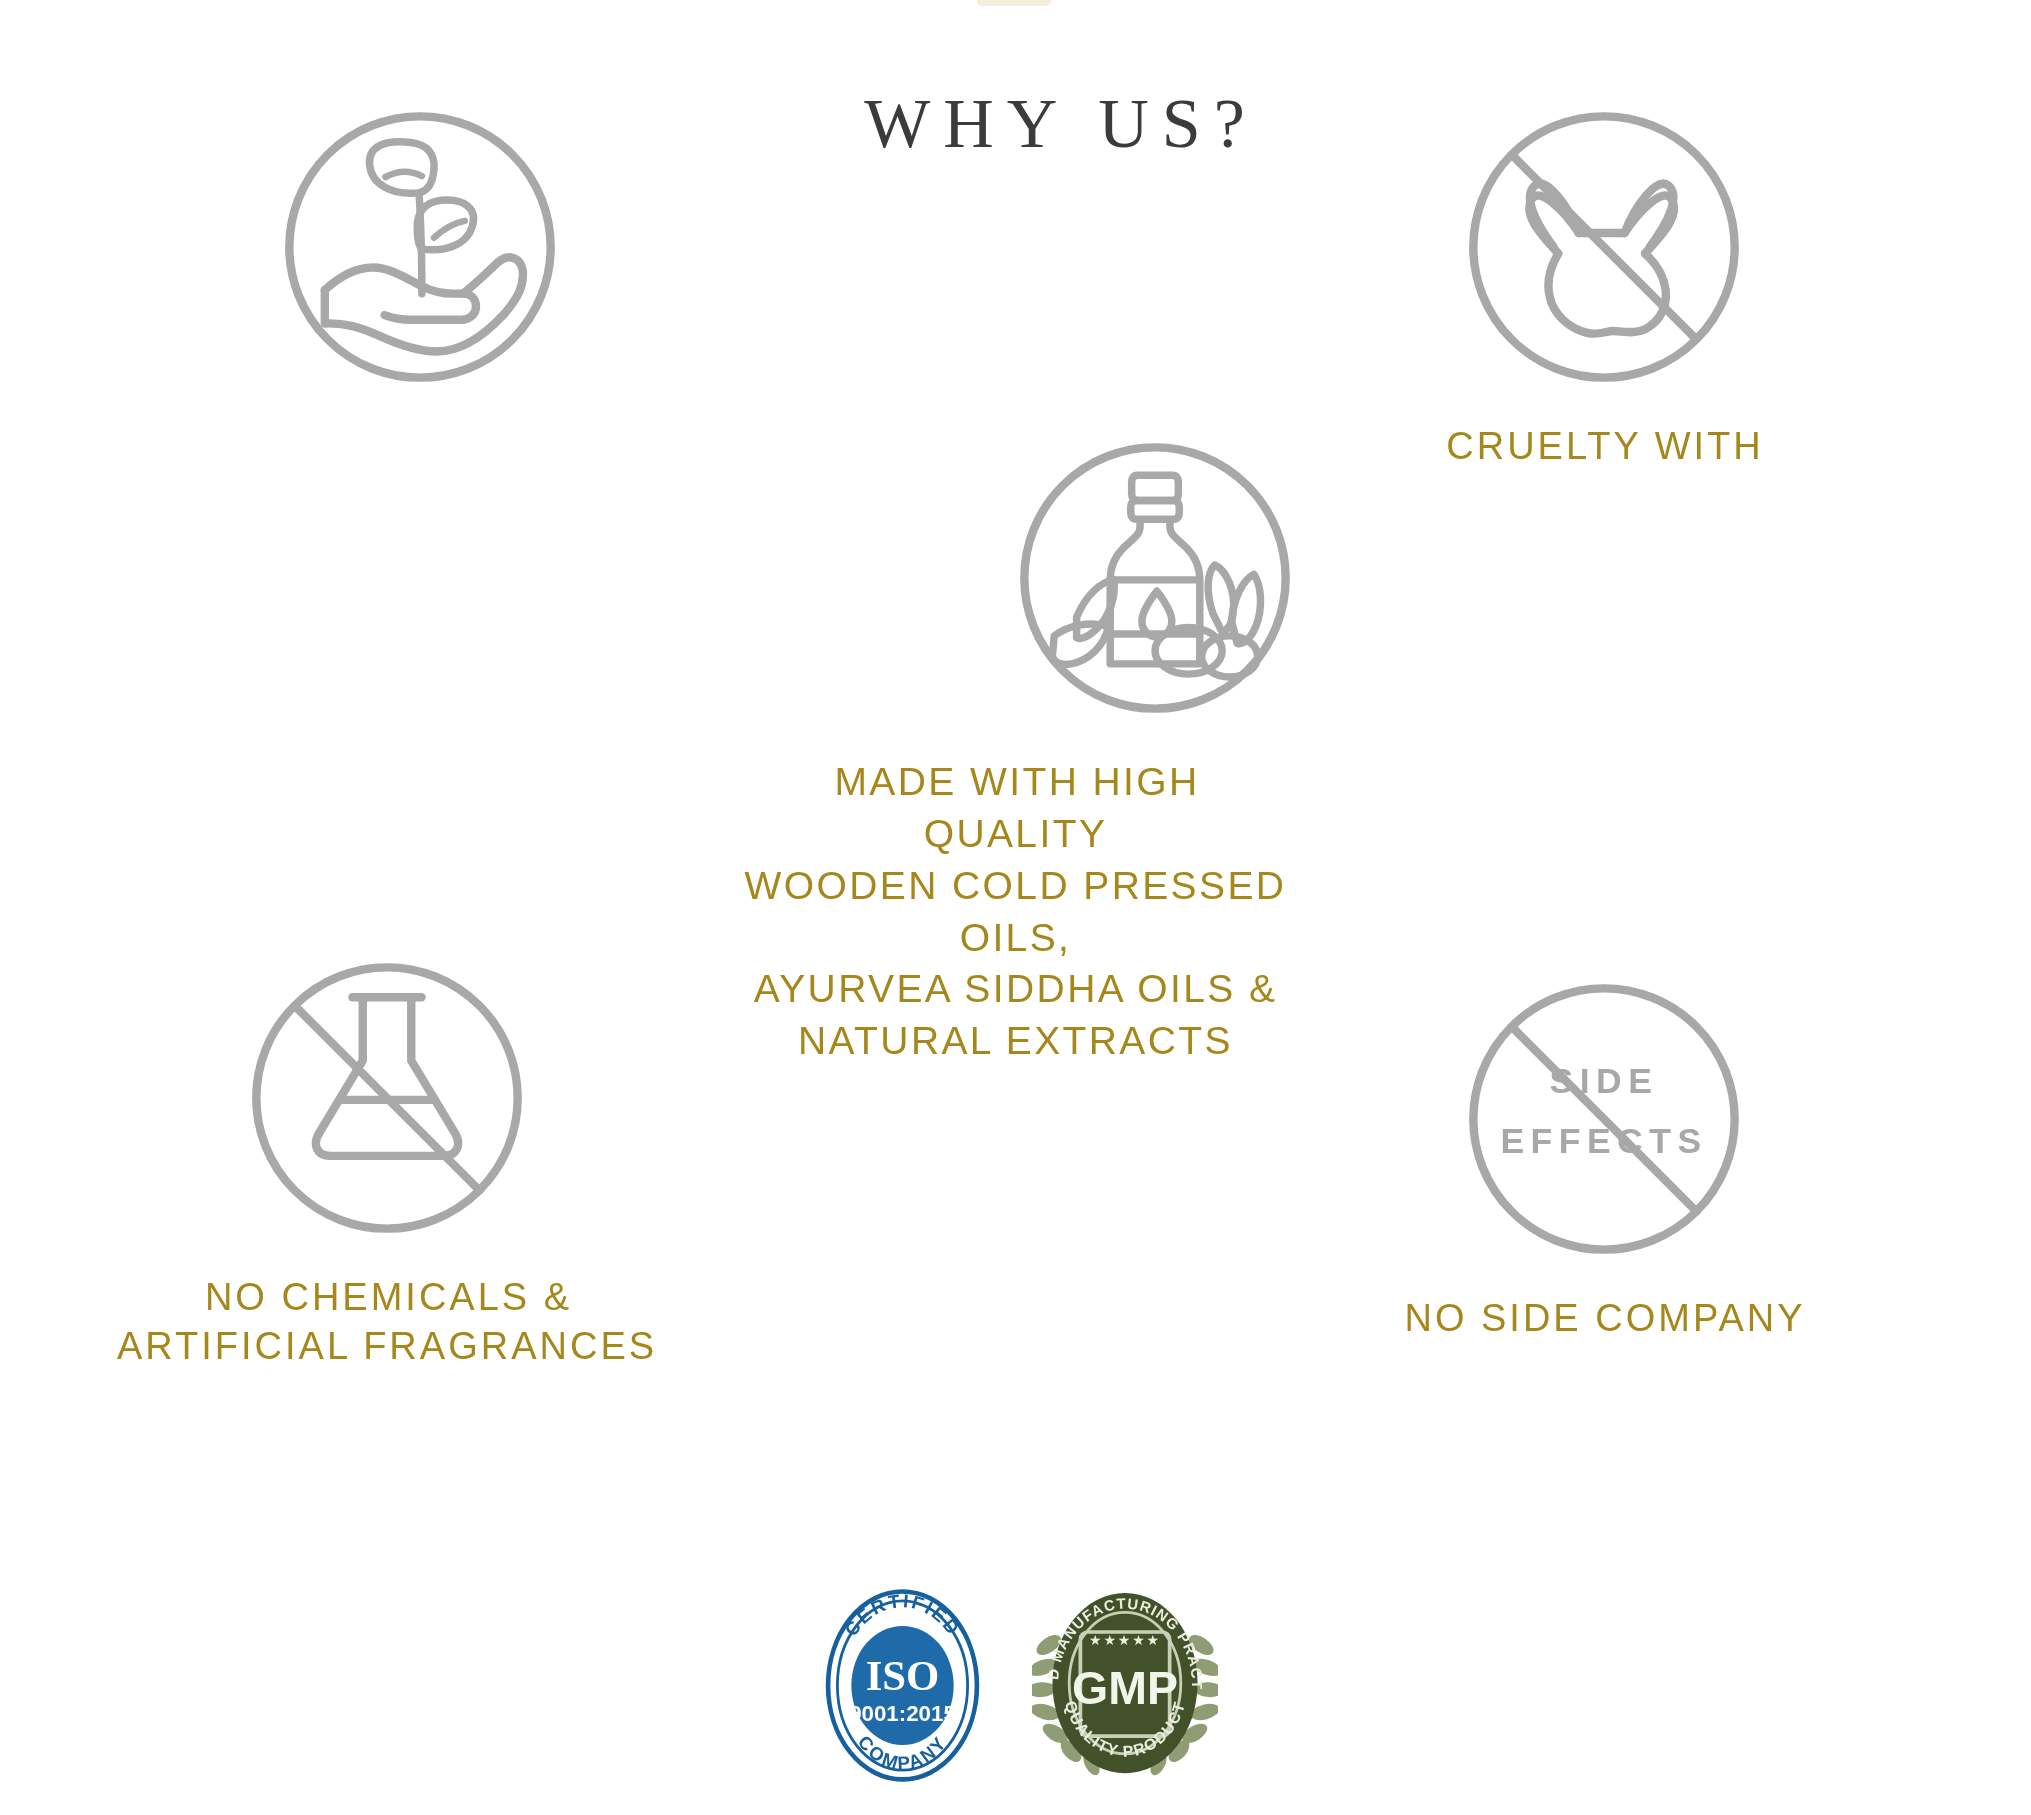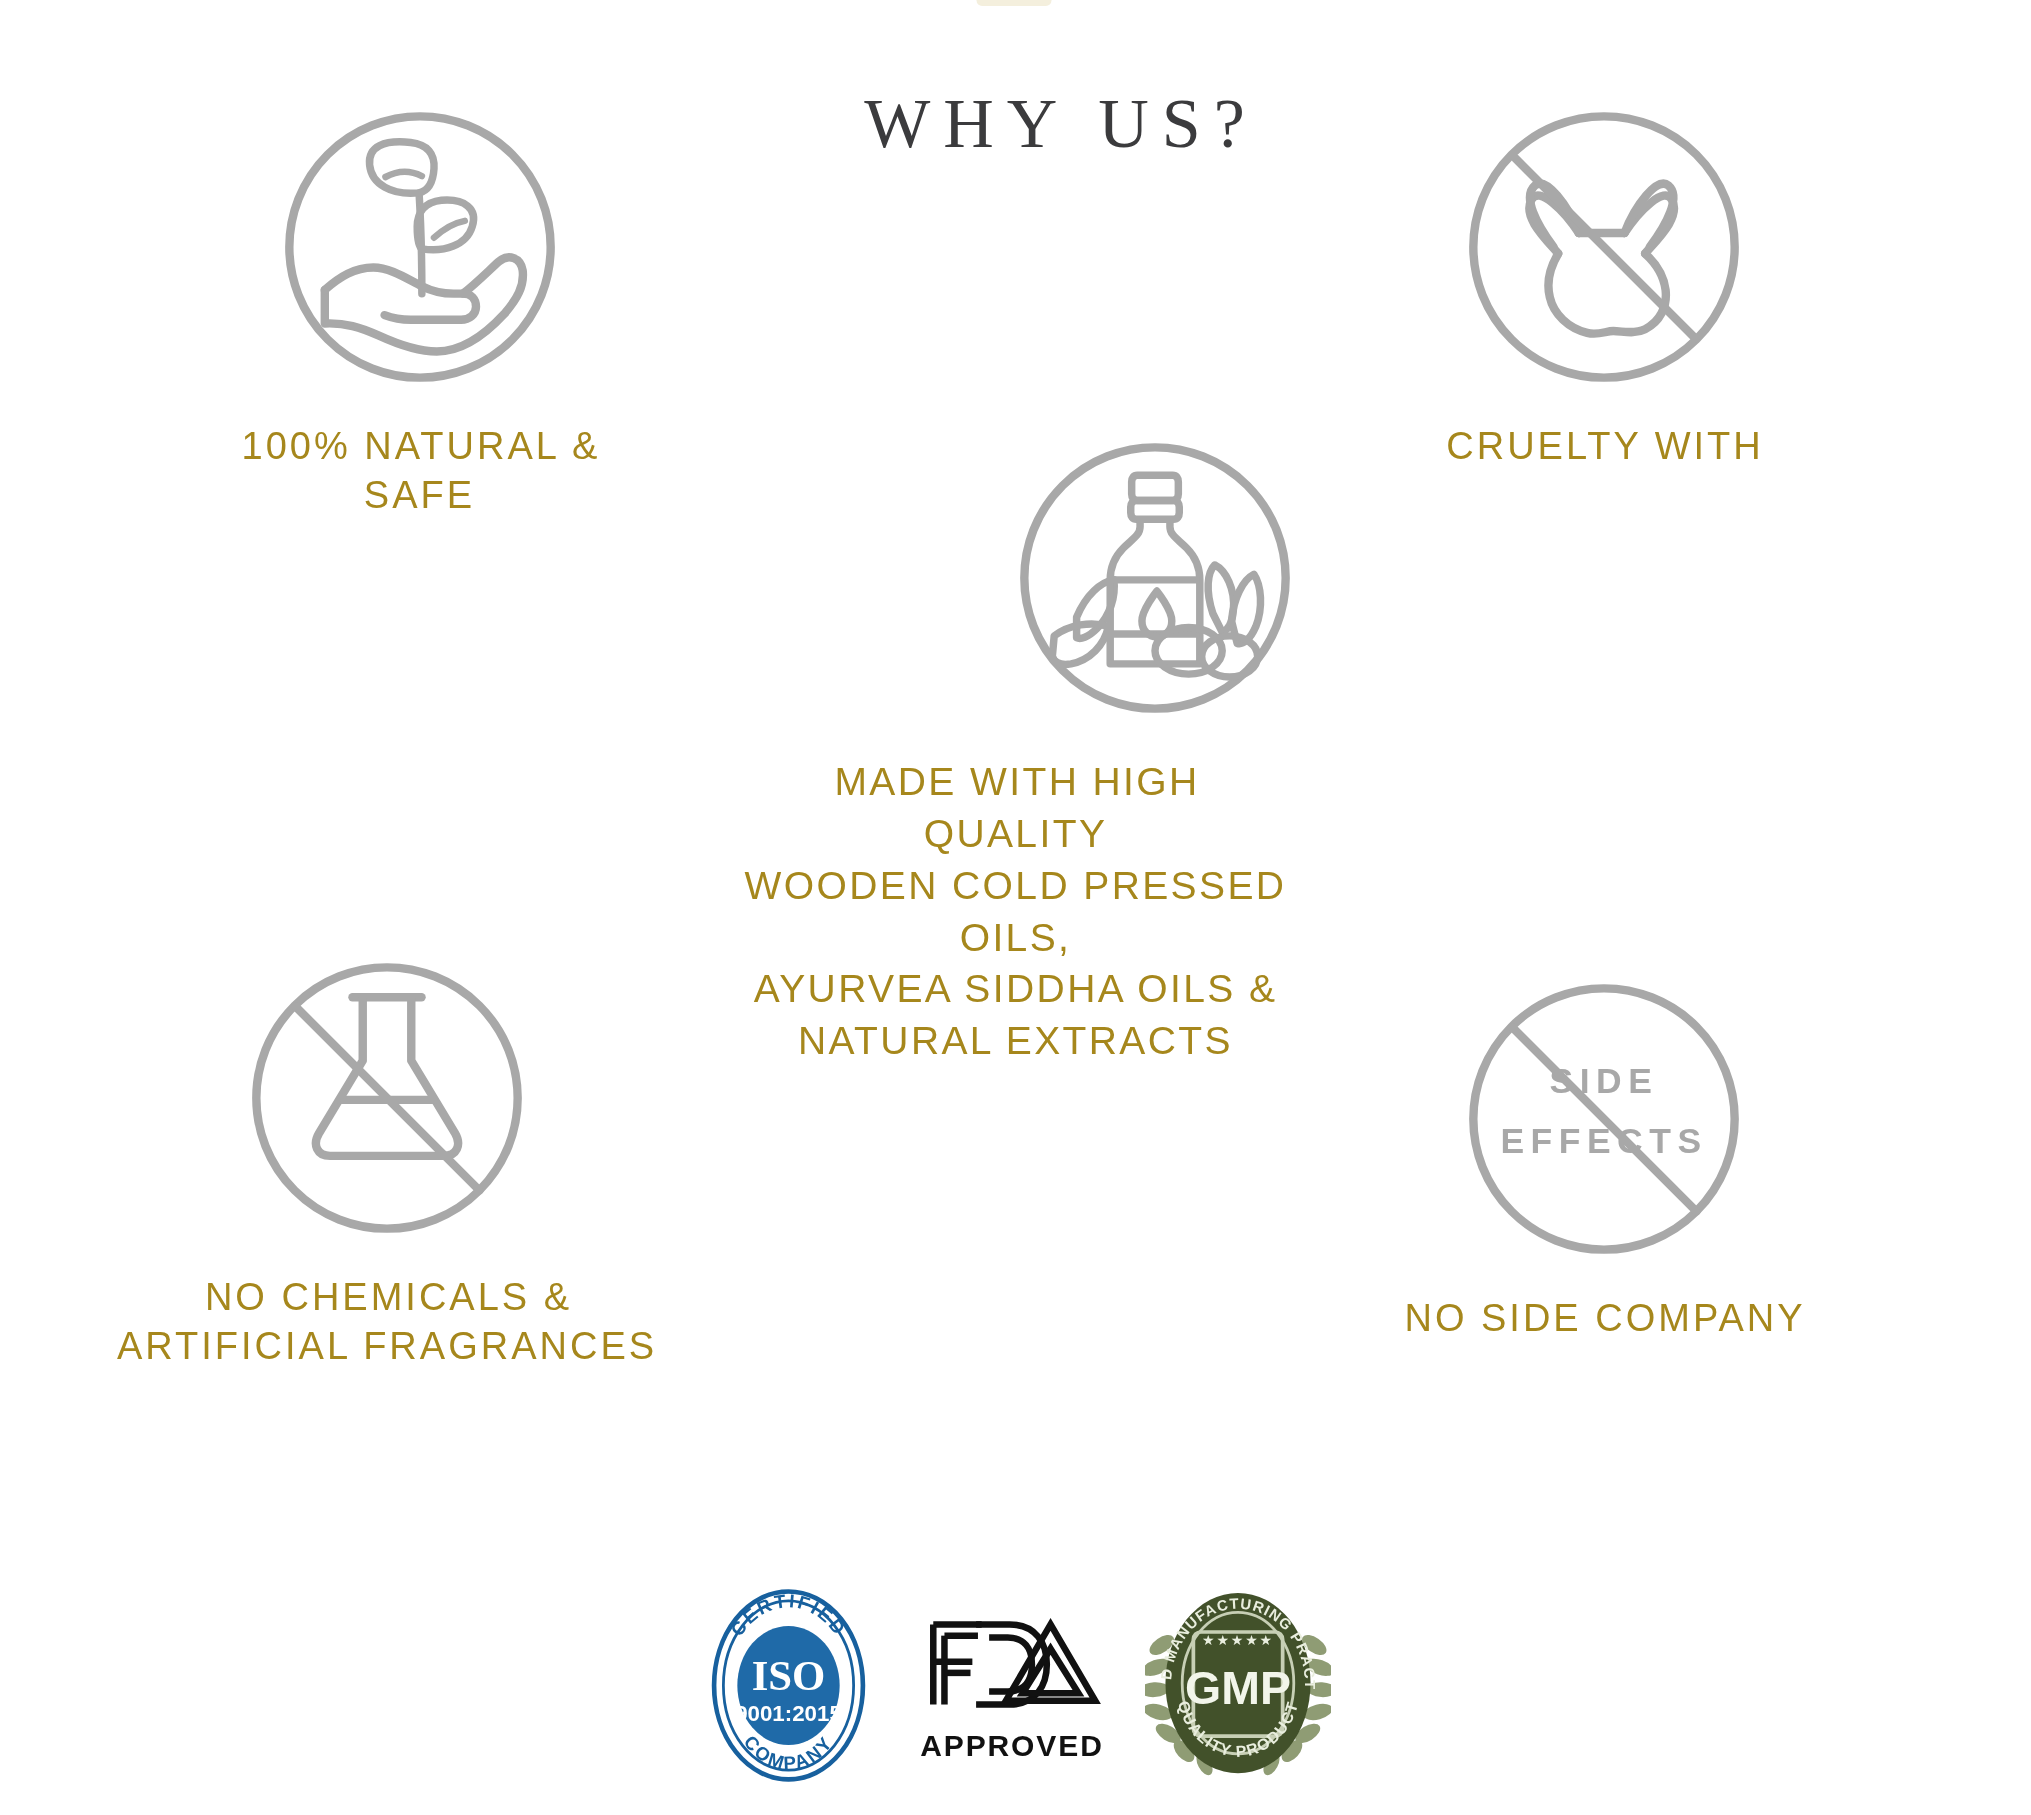--- a/index.html
+++ b/index.html
@@ -124,22 +124,20 @@
       <path d="M149 92 C120 95 98 83 96 62 C94 42 112 35 140 38 C158 40 166 50 165 66 C164 82 158 90 149 92 Z" stroke="#a8a8a8" stroke-width="8" stroke-linejoin="round" fill="none"></path>
       <path d="M113 75 C126 68 140 68 152 74" stroke="#a8a8a8" stroke-width="7" stroke-linecap="round"></path>
 
       <path d="M152 152 C176 156 200 148 206 128 C212 109 198 98 173 100 C155 102 147 113 147 128 C147 142 149 150 152 152 Z" stroke="#a8a8a8" stroke-width="8" stroke-linejoin="round" fill="none"></path>
       <path d="M165 140 C176 130 187 124 198 122" stroke="#a8a8a8" stroke-width="7" stroke-linecap="round"></path>
 
       <path d="M48 196 L48 232 C70 231 86 236 106 245 C130 256 150 262 168 262 C192 262 216 248 240 222 C254 206 262 192 260 175 C258 162 245 156 234 166 C222 177 208 191 196 200" stroke="#a8a8a8" stroke-width="9" stroke-linejoin="round" stroke-linecap="round" fill="none"></path>
       <path d="M48 196 C64 182 80 172 100 172 C118 172 136 184 152 192 C162 197 172 200 186 200 L196 200 C205 200 210 206 210 214 C210 222 203 228 194 228 L140 228 C128 228 120 226 112 223" stroke="#a8a8a8" stroke-width="9" stroke-linejoin="round" stroke-linecap="round" fill="none"></path>
     </svg>
   </div>
-  <div class="feature-label">100% NATURAL &amp;
-SAFE</div>
 </div>
 
 <div class="feature f-cruelty">
   <div class="icon-wrap">
     <svg width="280" height="280" viewBox="0 0 300 300" fill="none">
       <circle cx="150" cy="150" r="140" stroke="#a8a8a8" stroke-width="9"></circle>
 
       <path d="M123 135 C108 112 80 83 72 100 C63 118 86 140 101 157" stroke="#a8a8a8" stroke-width="9" stroke-linecap="round" fill="none"></path>
       <path d="M123 135 C112 106 88 74 76 84 C62 96 78 126 96 150" stroke="#a8a8a8" stroke-width="9" stroke-linecap="round" fill="none"></path>
 
@@ -227,38 +225,20 @@
         <textPath href="#isoTopArc" startOffset="50%" text-anchor="middle">CERTIFIED</textPath>
       </text>
       <text font-family="Liberation Sans, sans-serif" font-size="20" font-weight="bold" fill="#17609e" letter-spacing="2.5">
         <textPath href="#isoBotArc" startOffset="50%" text-anchor="middle">COMPANY</textPath>
       </text>
       <text x="95" y="113" text-anchor="middle" font-family="Liberation Serif, serif" font-size="46" font-weight="bold" fill="#ffffff">ISO</text>
       <text x="95" y="146" text-anchor="middle" font-family="Liberation Sans, sans-serif" font-size="24" font-weight="bold" fill="#ffffff">9001:2015</text>
     </svg>
   </div>
 
-  <div class="badge fda-badge">
-    <svg width="182" height="121" viewBox="0 0 195 130">
-      <g fill="none" stroke="#111111" stroke-width="7">
-
-        <path d="M14 22 L66 22 M14 22 L14 108 M14 62 L56 62"></path>
-        <path d="M26 34 L26 108" stroke-width="7"></path>
-        <path d="M26 34 L62 34" stroke-width="7"></path>
-        <path d="M26 74 L54 74" stroke-width="7"></path>
-
-        <path d="M60 22 L96 22 C124 22 136 42 136 65 C136 88 124 108 96 108 L60 108"></path>
-        <path d="M74 36 L94 36 C112 36 120 48 120 65 C120 82 112 94 94 94 L74 94"></path>
-
-        <path d="M140 22 L188 104 L92 104 Z"></path>
-        <path d="M140 48 L170 96 L110 96 Z"></path>
-      </g>
-    </svg>
-    <div class="fda-approved">APPROVED</div>
-  </div>
 
   <div class="badge">
     <svg width="186" height="196" viewBox="0 0 200 210">
       <defs>
         <path id="gmpTopArc" d="M 28 105 A 72 82 0 0 1 172 105" fill="none"></path>
         <path id="gmpBotArc" d="M 33 105 A 67 77 0 0 0 167 105" fill="none"></path>
       </defs>
 
       <g fill="#8f9c74">
         <g>

